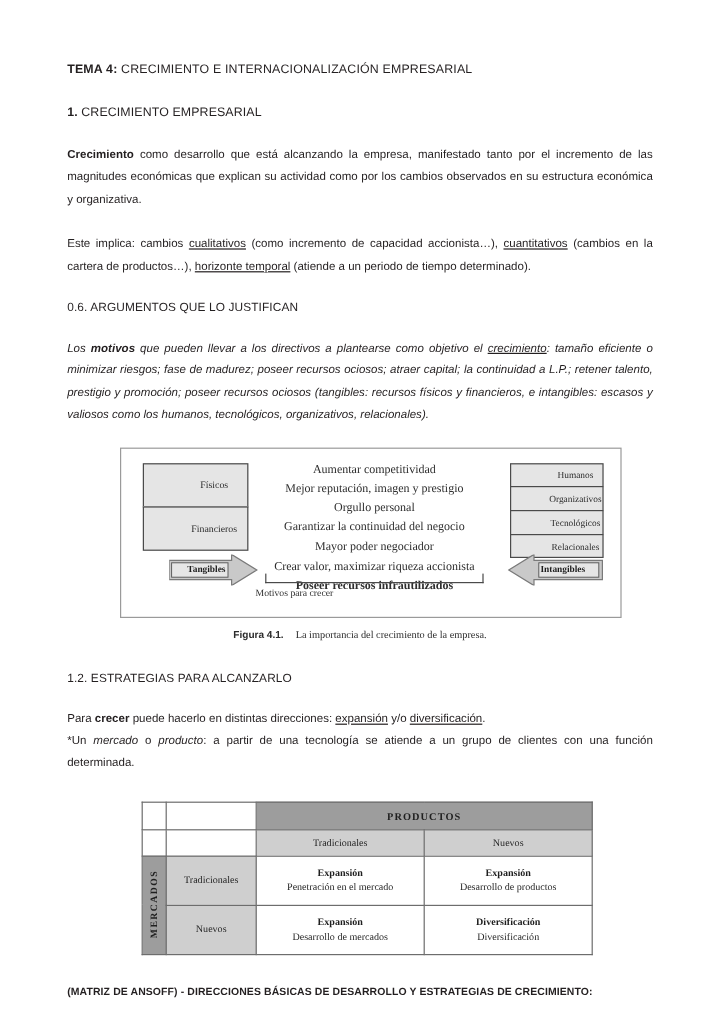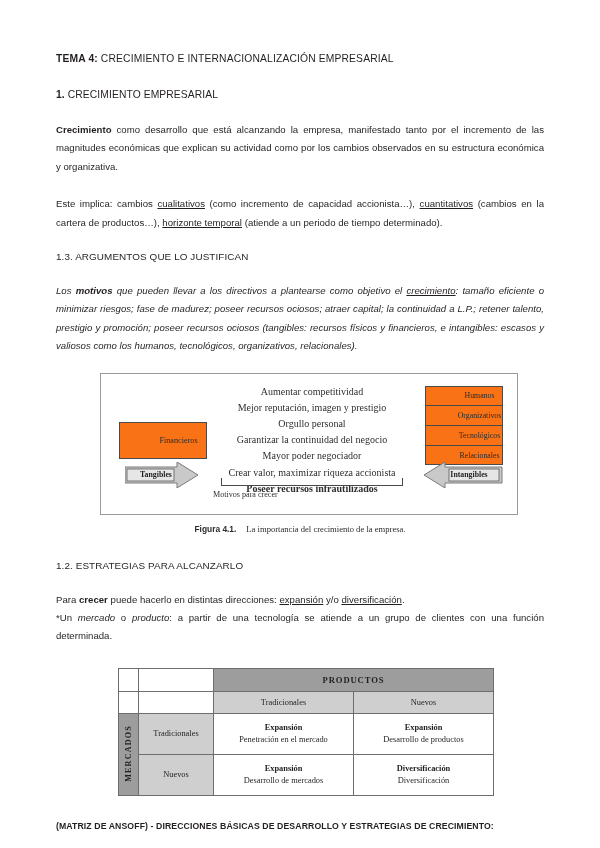--- a/index.html
+++ b/index.html
@@ -74,21 +74,21 @@
   .res-box {
     position: absolute;
     border: 1px solid #4a4a4a;
     box-sizing: border-box;
     display: flex;
     align-items: center;
     justify-content: center;
     font-family: "Liberation Serif", serif;
     font-size: 8.2px;
     color: #2b2b2b;
-    background: #f97316;
+    background: #e5e5e5;
     padding-left: 31px;
   }
 
   
   .left-stack {
     position: absolute;
     left: 18px;
     top: 12px;
     width: 88px;
     height: 74px;
@@ -162,21 +162,21 @@
   .arrow .lbl {
     position: relative;
     z-index: 2;
     width: 100%;
     text-align: center;
     padding-right: 12px;
     box-sizing: border-box;
   }
   .arrow.left-arrow .lbl { padding-right: 0; padding-left: 12px; }
 
-  .arrow-tangibles { left: 24px;  top: 88px; width: 74px; }
+  .arrow-tangibles { left: 40px;  top: 88px; width: 74px; }
   .arrow-intangibles { right: 14px; top: 88px; width: 80px; }
 
   
   .fig-caption {
     text-align: center;
     font-family: "Liberation Serif", serif;
     font-size: 8.6px;
     margin: 9px 0 0 0;
     color: #2b2b2b;
   }
@@ -266,30 +266,31 @@
   </div>
 
   <p class="body">
     <span class="b">Crecimiento</span><span> como desarrollo que está alcanzando la empresa, manifestado tanto por el incremento de las magnitudes económicas que explican su actividad como por los cambios observados en su estructura económica y organizativa.</span>
   </p>
 
   <p class="body">
     <span>Este implica: cambios </span><span class="u">cualitativos</span><span> (como incremento de capacidad accionista…), </span><span class="u">cuantitativos</span><span> (cambios en la cartera de productos…), </span><span class="u">horizonte temporal</span><span> (atiende a un periodo de tiempo determinado).</span>
   </p>
 
-  <div class="subsection-head">1.3. ARGUMENTOS QUE LO JUSTIFICAN</div>
+  <div class="subsection-head">0.6. ARGUMENTOS QUE LO JUSTIFICAN</div>
 
   <p class="body tight">
     <span>Los </span><span class="b">motivos</span><span> que pueden llevar a los directivos a plantearse como objetivo el </span><span class="u">crecimiento</span><span>: tamaño eficiente o minimizar riesgos; fase de madurez; poseer recursos ociosos; atraer capital; la continuidad a L.P.; retener talento, prestigio y promoción; poseer recursos ociosos (tangibles: recursos físicos y financieros, e intangibles: escasos y valiosos como los humanos, tecnológicos, organizativos, relacionales).</span>
   </p>
 
   <div class="figure-wrap">
     <div class="fig-inner">
 
       <div class="left-stack">
+        <div class="res-box r1">Físicos</div>
         <div class="res-box r2">Financieros</div>
       </div>
 
       <div class="right-stack">
         <div class="res-box q1">Humanos</div>
         <div class="res-box q2">Organizativos</div>
         <div class="res-box q3">Tecnológicos</div>
         <div class="res-box q4">Relacionales</div>
       </div>
 

